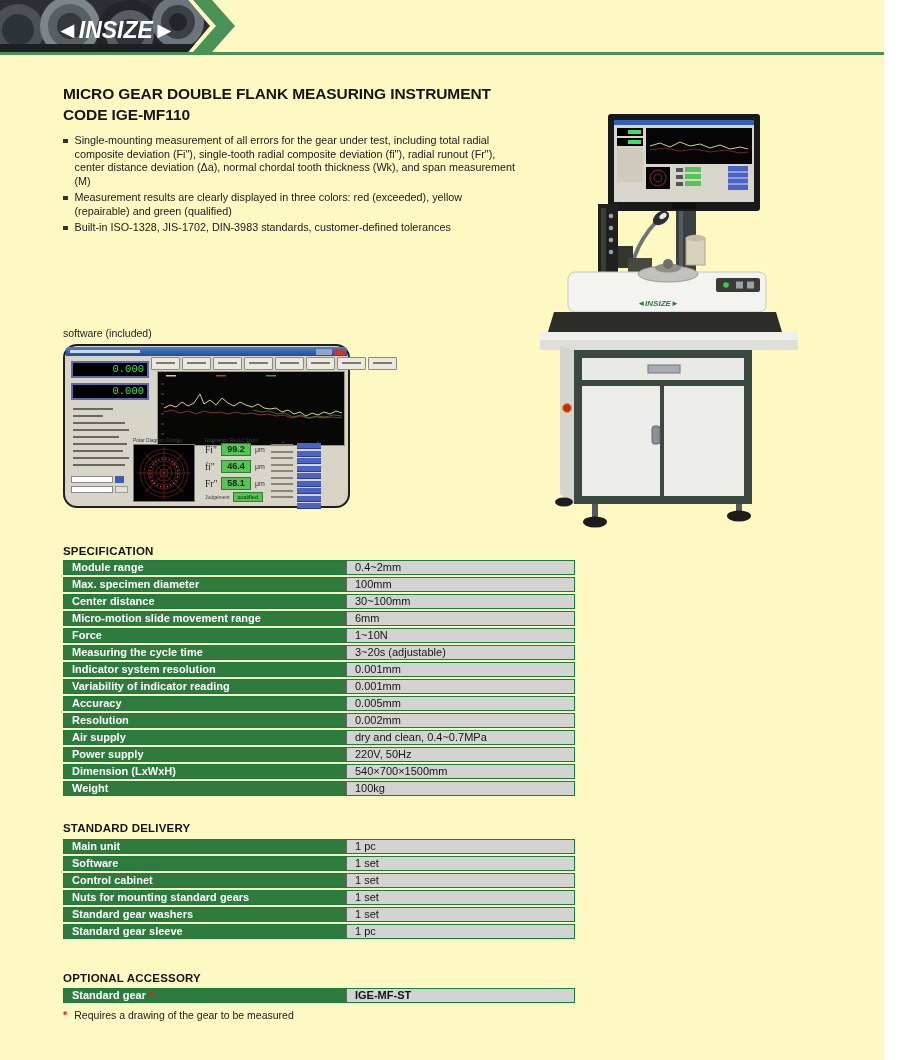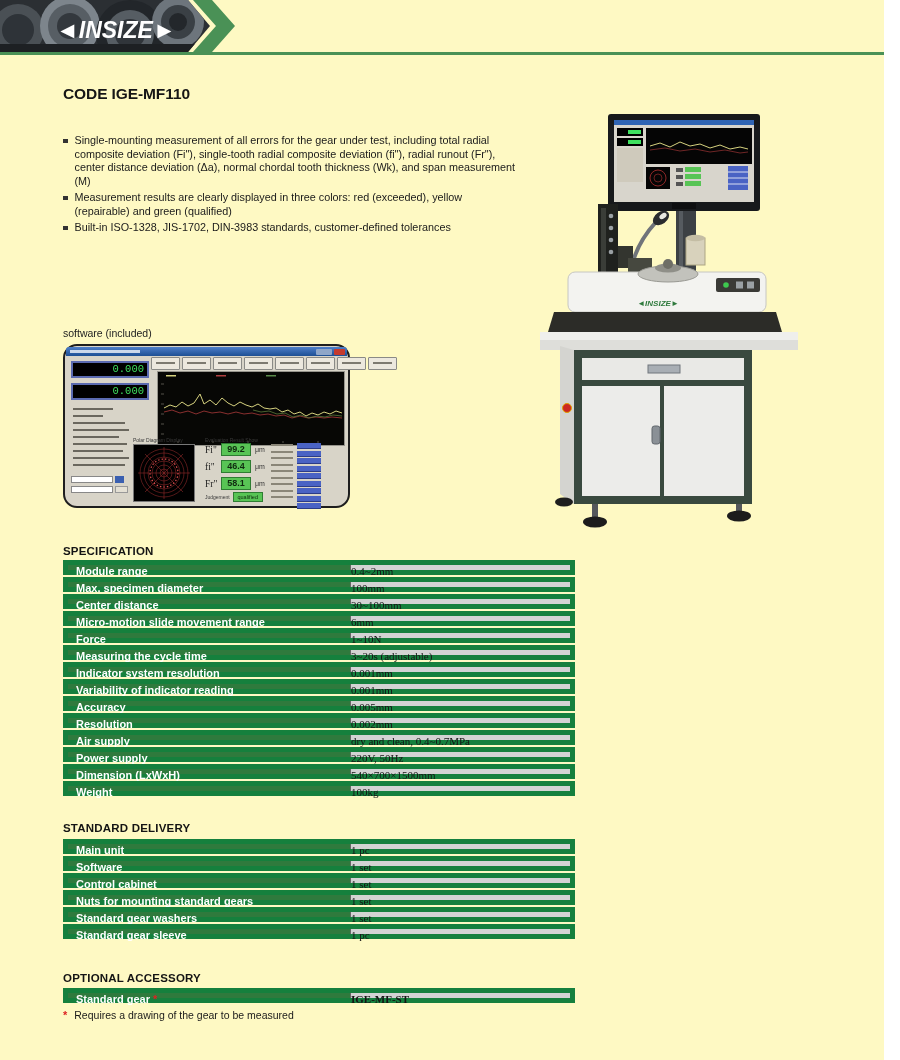--- a/index.html
+++ b/index.html
@@ -52,25 +52,25 @@
   .jbox{width:30px;height:10px;background:#58c455;border:1px solid #2e7d32;box-sizing:border-box;
         font-size:5.5px;text-align:center;line-height:8px;color:#0e2a0e;}
   .bars{left:232px;top:97px;width:24px;}
   .bars i{display:block;width:24px;height:5px;background:#4a63c4;border-bottom:1px solid #2c3c86;margin-bottom:1.5px;}
   .barlabs{left:206px;top:98px;width:22px;}
   .barlabs i{display:block;width:22px;height:2px;background:#8a8678;margin-bottom:4.5px;}
 
   
   .sec-h{position:absolute;left:63px;font-size:11.5px;font-weight:bold;color:#141414;letter-spacing:0.2px;}
   .tbl{position:absolute;left:63px;width:512px;}
-  .tbl-row{display:flex;height:15px;box-sizing:border-box;border:5px solid #15803d;margin-bottom:2px;background:#fff;}
+  .tbl-row{display:flex;height:15px;box-sizing:border-box;border:1px solid #15803d;margin-bottom:2px;background:#fff;}
   .cell-label{flex:0 0 282px;background:#2f7a3d;color:#fff;font-weight:bold;font-size:11px;
               line-height:13px;padding-left:8px;box-sizing:border-box;white-space:nowrap;}
   .cell-value{flex:1;background:#d3d3d3;border-left:1px solid #666;font-size:11px;line-height:13px;
-              padding-left:0;box-sizing:border-box;color:#141414;white-space:nowrap;font-family:Liberation Serif, serif;}
+              padding-left:8px;box-sizing:border-box;color:#141414;white-space:nowrap;}
   .cell-value.bold{font-weight:bold;}
   .star{color:#dd2222;font-weight:bold;}
   .footnote{position:absolute;left:63px;top:1009px;font-size:10.5px;color:#1a1a1a;}
   .footnote .star{margin-right:7px;font-size:11px;}
 </style>
 </head>
 <body>
 
 <div class="page">
 
@@ -98,20 +98,21 @@
       </g>
       <polygon points="193,0 212,0 235,26 212,52 193,52 216,26" fill="#4a9156"></polygon>
       <text x="56" y="38" font-family="Liberation Sans, sans-serif" font-size="23" font-weight="bold" font-style="italic" fill="#ffffff">
         <tspan>◄</tspan><tspan>INSIZE</tspan><tspan>►</tspan>
       </text>
     </svg>
   </div>
   <div class="hdr-line"></div>
 
   <div class="title">
+    <div>MICRO GEAR DOUBLE FLANK MEASURING INSTRUMENT</div>
     <div>CODE IGE-MF110</div>
   </div>
 
   <div class="features">
 
   <div class="feat">
       <span class="sq"></span>
       <span>Single-mounting measurement of all errors for the gear under test, including total radial composite deviation (Fi"), single-tooth radial composite deviation (fi"), radial runout (Fr"), center distance deviation (Δa), normal chordal tooth thickness (Wk), and span measurement (M)</span>
     </div>
       <div class="feat">

